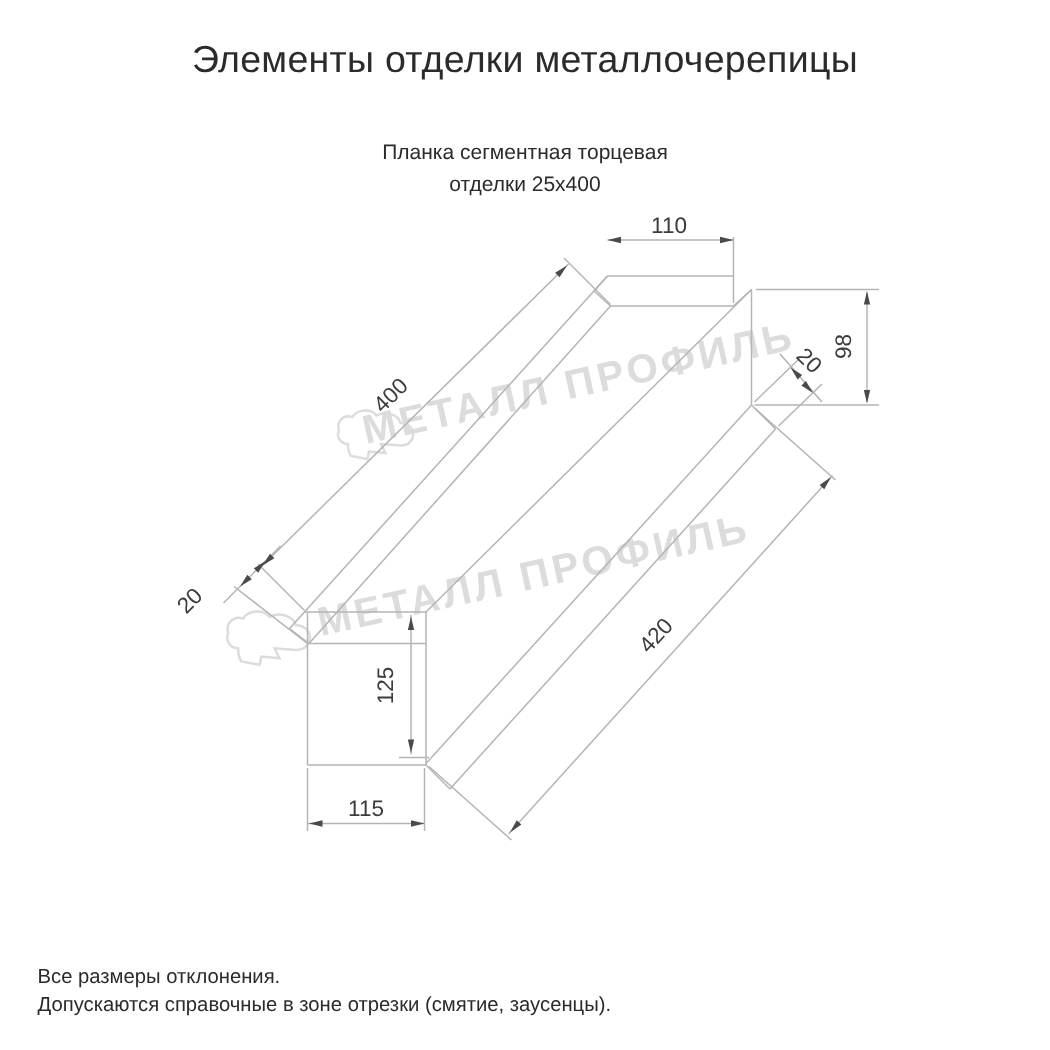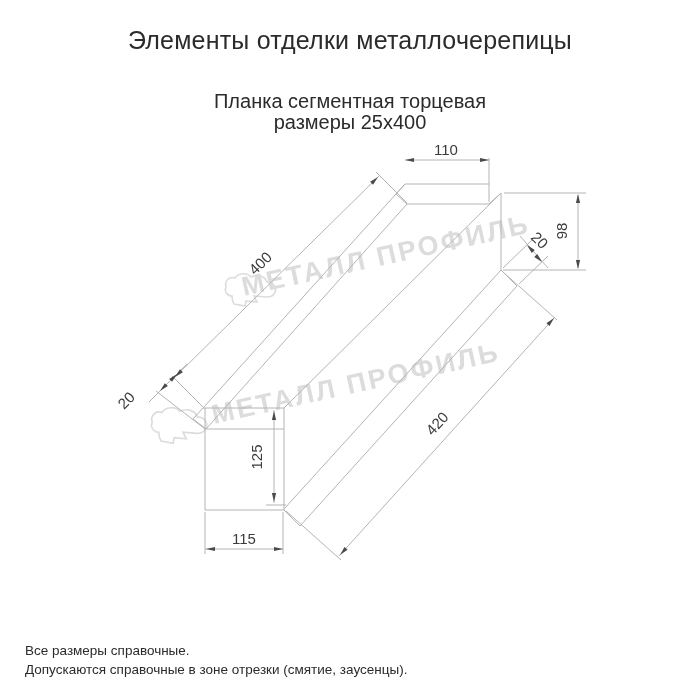--- a/index.html
+++ b/index.html
@@ -1,36 +1,36 @@
 <!DOCTYPE html>
 <html><head>
 <meta charset="utf-8">
 <style>
   html,body{margin:0;padding:0;background:#fff;}
   #page{position:relative;width:700px;height:700px;background:#fff;overflow:hidden;
         font-family:"Liberation Sans", sans-serif;}
   .title{position:absolute;top:26px;left:0;width:700px;text-align:center;
          font-size:25px;color:#2b2b2b;letter-spacing:.2px;}
   .subtitle{position:absolute;top:91px;left:0;width:700px;text-align:center;
-            font-size:20px;line-height:21px;color:#2b2b2b;}
+            font-size:14px;line-height:21px;color:#2b2b2b;}
   .notes{position:absolute;left:25px;top:641px;font-size:13.5px;line-height:19px;color:#2b2b2b;}
   svg{position:absolute;left:0;top:0;}
   .dimtext{font-size:15px;fill:#3c3c3c;}
   .wm{font-size:27px;font-weight:bold;letter-spacing:2.5px;fill:#dcdcdc;}
 </style>
 </head>
 <body>
 
 <div id="page">
 
   <div class="title">Элементы отделки металлочерепицы</div>
 
   <div class="subtitle">
     <div>Планка сегментная торцевая</div>
-    <div>размеры 25х400</div>
+    <div>отделки 25х400</div>
   </div>
 
   <svg width="700" height="700" viewBox="0 0 700 700">
 
     <g>
       <path d="M8,22 C3,22 0,17 2,13 C0,7 5,2 11,4 C14,-1 23,-2 27,3 C33,0 41,2 43,8 C49,8 53,13 51,18 C50,21 47,23 43,23 L30,22 L33,28 L22,27 L21,32 L10,30 C8,27 8,25 8,22 Z" transform="translate(224,274)" fill="none" stroke="#dcdcdc" stroke-width="1.6"></path>
     </g>
     <text class="wm" transform="translate(244,296) rotate(-12.5)">МЕТАЛЛ ПРОФИЛЬ</text>
     <g>
       <path d="M8,22 C3,22 0,17 2,13 C0,7 5,2 11,4 C14,-1 23,-2 27,3 C33,0 41,2 43,8 C49,8 53,13 51,18 C50,21 47,23 43,23 L30,22 L33,28 L22,27 L21,32 L10,30 C8,27 8,25 8,22 Z" transform="translate(150,408) scale(1.1)" fill="none" stroke="#dcdcdc" stroke-width="1.5"></path>
@@ -120,17 +120,17 @@
       <text class="dimtext" text-anchor="middle" transform="translate(536,244) rotate(44)">20</text>
       <text class="dimtext" text-anchor="middle" transform="translate(264,267) rotate(-44.5)">400</text>
       <text class="dimtext" text-anchor="middle" transform="translate(441,427) rotate(-47.5)">420</text>
       <text class="dimtext" text-anchor="middle" transform="translate(130,404) rotate(-45)">20</text>
       <text class="dimtext" text-anchor="middle" transform="translate(262,457) rotate(-90)">125</text>
       <text class="dimtext" text-anchor="middle" x="244" y="544">115</text>
     </g>
   </svg>
 
   <div class="notes">
-    <div>Все размеры справочные.</div>
+    <div>Все размеры отклонения.</div>
     <div>Допускаются справочные в зоне отрезки (смятие, заусенцы).</div>
   </div>
 
 </div>
 
 </body></html>

